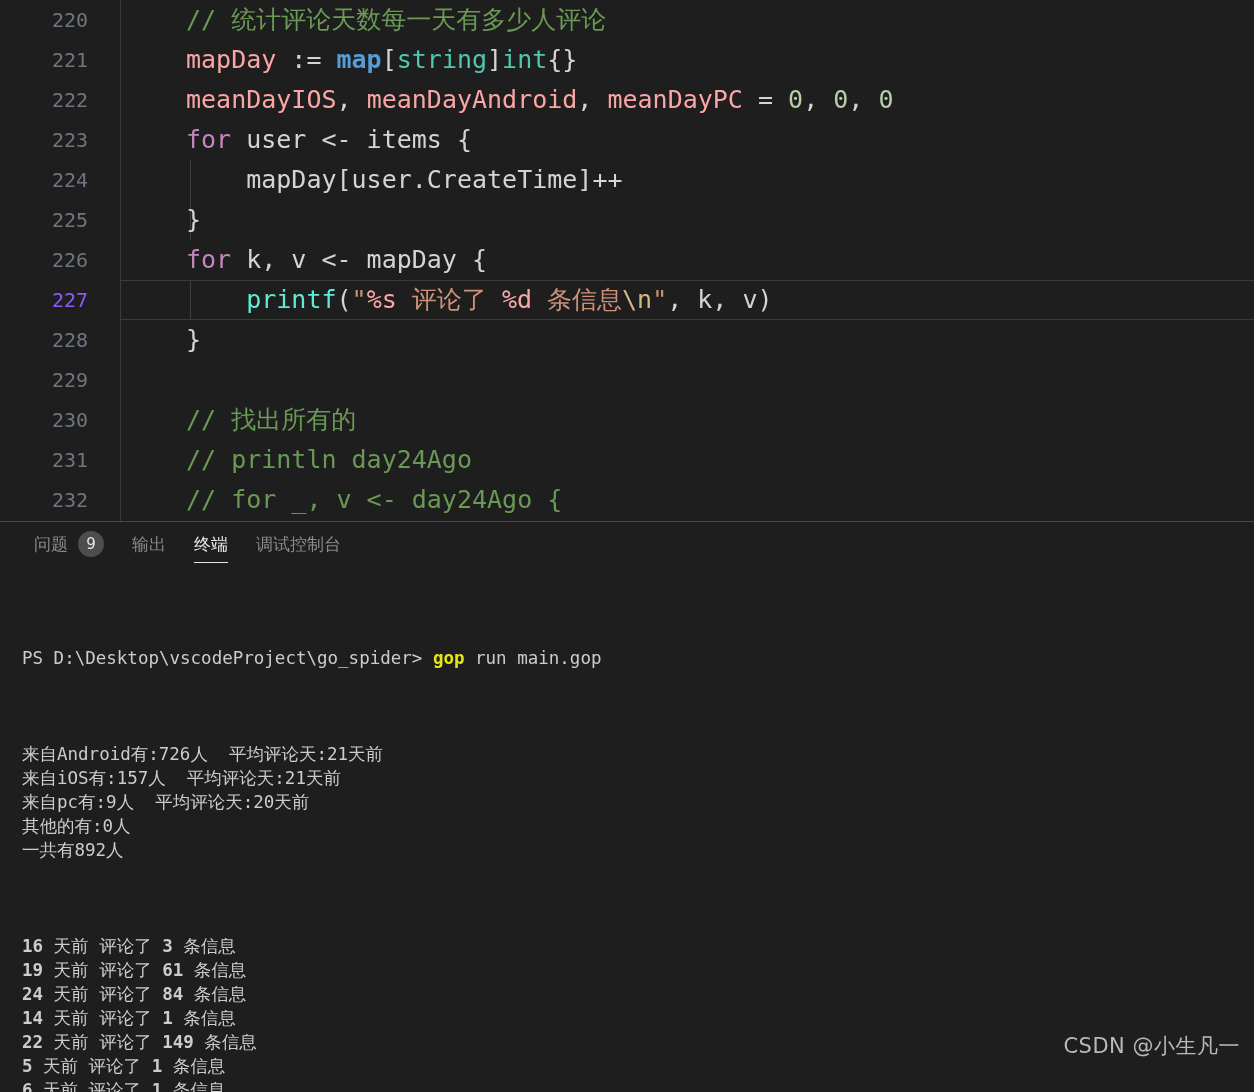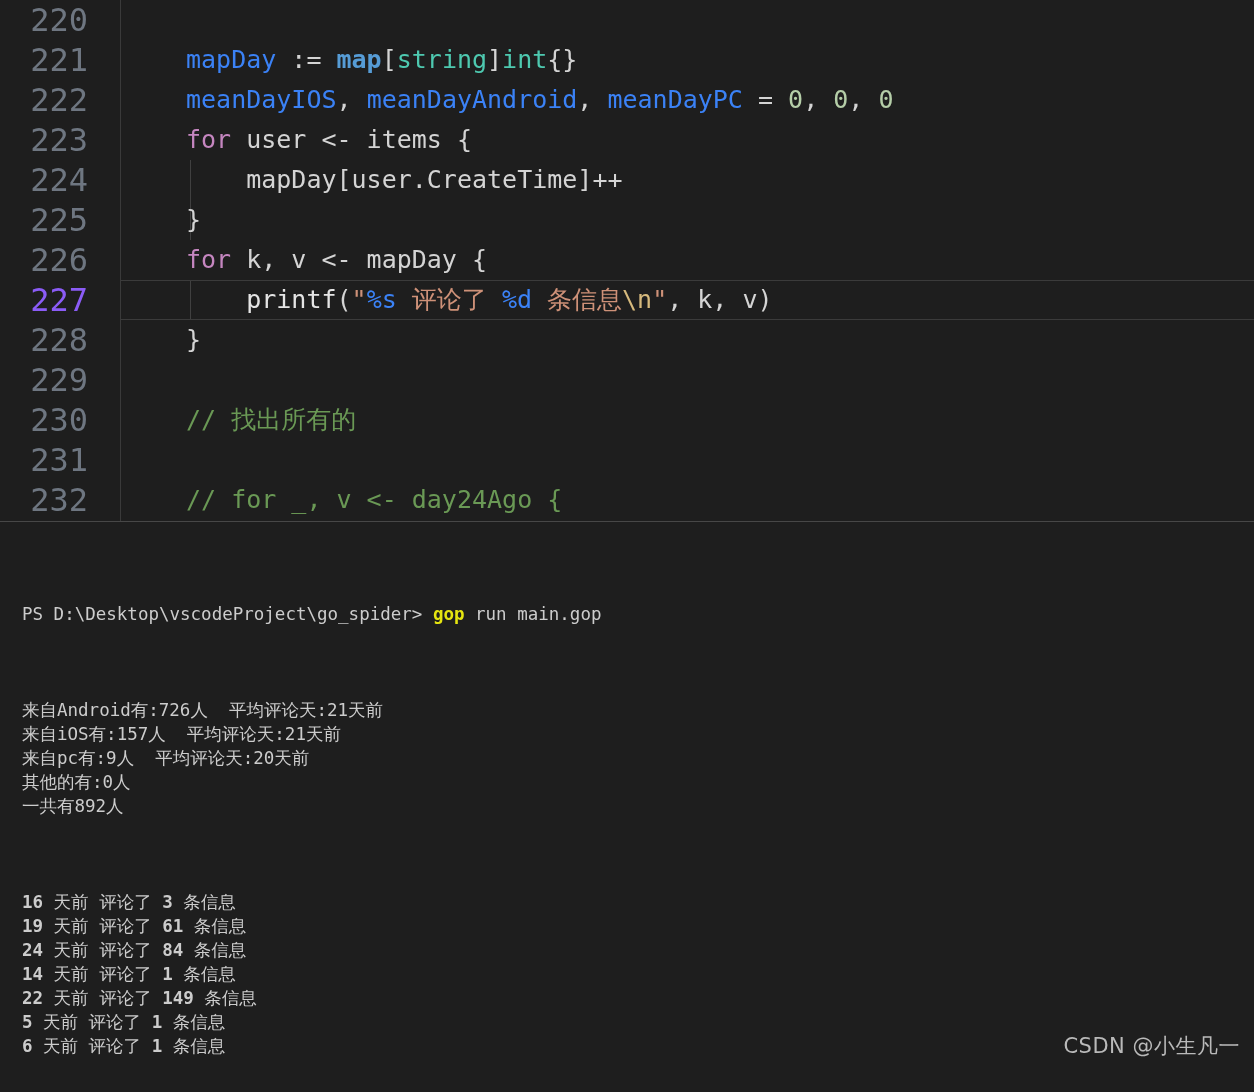--- a/index.html
+++ b/index.html
@@ -47,47 +47,47 @@
     border-bottom: 1px solid #3b3b3b;
     box-sizing: border-box;
     pointer-events: none;
   }
   .ln {
     position: absolute;
     left: 0;
     width: 88px;
     text-align: right;
     color: #6e7681;
-    font-size: 32px;
+    font-size: 20px;
     font-family: "DejaVu Sans Mono", "Liberation Mono", monospace;
   }
   .code-line.active .ln { color: #8b5cf6; }
   .src {
     position: absolute;
     left: 186px;
     font-size: 25px;
     color: #d4d4d4;
     letter-spacing: 0px;
   }
   .indent-guide {
     position: absolute;
     left: 190px;
     width: 1px;
     background: #404040;
   }
 
   
   .t-comment  { color: #6a9955; }
-  .t-var      { color: #3b82f6; }
+  .t-var      { color: #fca5a5; }
   .t-kw       { color: #c586c0; }
   .t-type     { color: #569cd6; font-weight: bold; }
   .t-type2    { color: #4ec9b0; }
   .t-plain    { color: #d4d4d4; }
   .t-num      { color: #b5cea8; }
-  .t-fn       { color: #e5e5e5; }
+  .t-fn       { color: #5eead4; }
   .t-str      { color: #ce9178; }
   .t-esc      { color: #d7ba7d; }
   .t-punct    { color: #d4d4d4; }
 
   
   #panel {
     position: relative;
     height: 571px;
     background: #1e1e1e;
     border-top: 1px solid #474747;
@@ -161,38 +161,53 @@
   }
 </style>
 </head>
 <body>
 
 <div id="editor">
   <div id="gutter-sep"></div>
   <div class="indent-guide" style="top:160px;height:80px;"></div>
   <div class="indent-guide" style="top:280px;height:40px;"></div>
   <div id="code-lines">
-      <div class="code-line"><span class="ln">220</span></div>
+      <div class="code-line"><span class="ln">220</span><span class="src"><span class="t-comment">// 统计评论天数每一天有多少人评论</span></span></div>
       <div class="code-line"><span class="ln">221</span><span class="src"><span class="t-var">mapDay </span><span class="t-plain">:= </span><span class="t-type">map</span><span class="t-punct">[</span><span class="t-type2">string</span><span class="t-punct">]</span><span class="t-type2">int</span><span class="t-punct">{}</span></span></div>
       <div class="code-line"><span class="ln">222</span><span class="src"><span class="t-var">meanDayIOS</span><span class="t-plain">, </span><span class="t-var">meanDayAndroid</span><span class="t-plain">, </span><span class="t-var">meanDayPC</span><span class="t-plain"> = </span><span class="t-num">0</span><span class="t-plain">, </span><span class="t-num">0</span><span class="t-plain">, </span><span class="t-num">0</span></span></div>
       <div class="code-line"><span class="ln">223</span><span class="src"><span class="t-kw">for</span><span class="t-plain"> user &lt;- items {</span></span></div>
       <div class="code-line"><span class="ln">224</span><span class="src"><span class="t-plain">    mapDay[user.CreateTime]++</span></span></div>
       <div class="code-line"><span class="ln">225</span><span class="src"><span class="t-plain">}</span></span></div>
       <div class="code-line"><span class="ln">226</span><span class="src"><span class="t-kw">for</span><span class="t-plain"> k, v &lt;- mapDay {</span></span></div>
       <div class="code-line active"><span class="ln">227</span><span class="src"><span class="t-plain">    </span><span class="t-fn">printf</span><span class="t-punct">(</span><span class="t-str">"</span><span class="t-var">%s</span><span class="t-str"> 评论了 </span><span class="t-var">%d</span><span class="t-str"> 条信息</span><span class="t-esc">\n</span><span class="t-str">"</span><span class="t-plain">, k, v)</span></span></div>
       <div class="code-line"><span class="ln">228</span><span class="src"><span class="t-plain">}</span></span></div>
       <div class="code-line"><span class="ln">229</span><span class="src"></span></div>
       <div class="code-line"><span class="ln">230</span><span class="src"><span class="t-comment">// 找出所有的</span></span></div>
-      <div class="code-line"><span class="ln">231</span></div>
+      <div class="code-line"><span class="ln">231</span><span class="src"><span class="t-comment">// println day24Ago</span></span></div>
       <div class="code-line"><span class="ln">232</span><span class="src"><span class="t-comment">// for _, v &lt;- day24Ago {</span></span></div>
     </div>
 </div>
 
 <div id="panel">
 
+  <div id="panel-tabs">
+      <div class="panel-tab">
+        <span>问题</span>
+        <span class="tab-badge">9</span>
+      </div>
+      <div class="panel-tab">
+        <span>输出</span>
+      </div>
+      <div class="panel-tab active">
+        <span>终端</span>
+      </div>
+      <div class="panel-tab">
+        <span>调试控制台</span>
+      </div>
+    </div>
 
   <div id="terminal">
 
     <div class="term-line"><span>PS D:\Desktop\vscodeProject\go_spider&gt; </span><span class="term-cmd-hl">gop</span><span> run main.gop</span></div>
 
     <div id="summary-lines"><div class="term-line">来自Android有:726人  平均评论天:21天前</div><div class="term-line">来自iOS有:157人  平均评论天:21天前</div><div class="term-line">来自pc有:9人  平均评论天:20天前</div><div class="term-line">其他的有:0人</div><div class="term-line">一共有892人</div></div>
 
     <div id="day-rows"><div class="term-line"><span class="term-bold">16</span><span> 天前 评论了 </span><span class="term-bold">3</span><span> 条信息</span></div><div class="term-line"><span class="term-bold">19</span><span> 天前 评论了 </span><span class="term-bold">61</span><span> 条信息</span></div><div class="term-line"><span class="term-bold">24</span><span> 天前 评论了 </span><span class="term-bold">84</span><span> 条信息</span></div><div class="term-line"><span class="term-bold">14</span><span> 天前 评论了 </span><span class="term-bold">1</span><span> 条信息</span></div><div class="term-line"><span class="term-bold">22</span><span> 天前 评论了 </span><span class="term-bold">149</span><span> 条信息</span></div><div class="term-line"><span class="term-bold">5</span><span> 天前 评论了 </span><span class="term-bold">1</span><span> 条信息</span></div><div class="term-line"><span class="term-bold">6</span><span> 天前 评论了 </span><span class="term-bold">1</span><span> 条信息</span></div></div>
 
     

